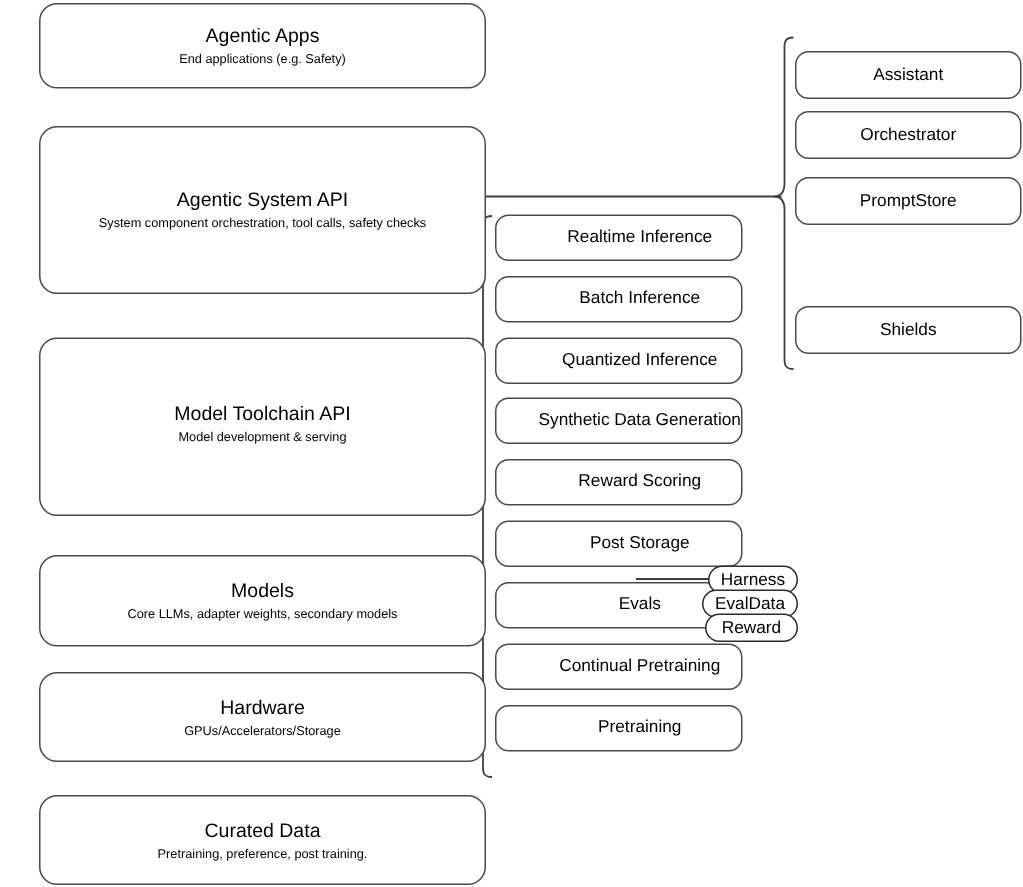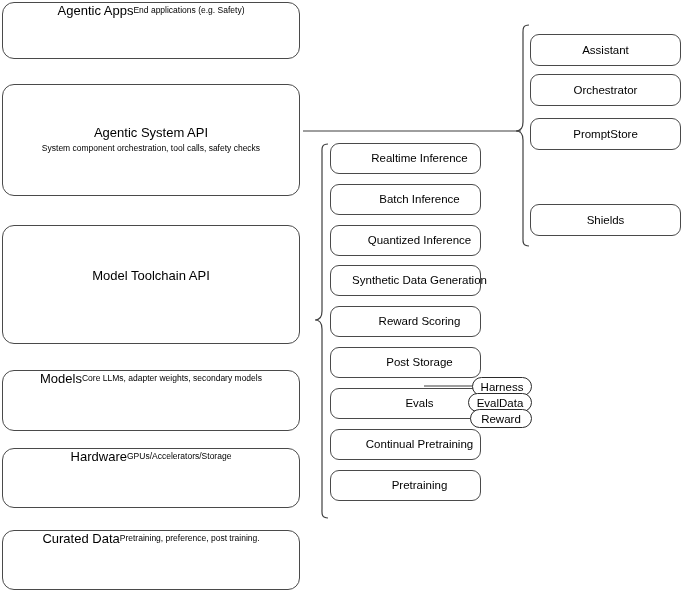--- a/index.html
+++ b/index.html
@@ -21,24 +21,25 @@
     width: 682px;
     height: 591px;
   }
   .box {
     position: absolute;
     box-sizing: border-box;
     border: 1.2px solid #4a4a4a;
     border-radius: 12px;
     background: #ffffff;
     display: flex;
-    flex-direction: row;
-    align-items: flex-start;
+    flex-direction: column;
+    align-items: center;
     justify-content: center;
     text-align: center;
+    margin-left: 24px;
   }
   .box .title {
     font-size: 13px;
     line-height: 16px;
     color: #000;
     white-space: nowrap;
   }
   .box .subtitle {
     font-size: 8.5px;
     line-height: 12px;
@@ -65,21 +66,21 @@
     background: #ffffff;
     display: flex;
     align-items: center;
     justify-content: center;
     font-size: 11.5px;
     line-height: 13px;
     white-space: nowrap;
   }
   .mid-pill {
     left: 330px;
-    width: 151px;
+    width: 165px;
     height: 31px;
     padding-left: 28px;
   }
   .right-pill {
     left: 530px;
     width: 151px;
     height: 32px;
   }
   .badge {
     position: absolute;
@@ -140,20 +141,21 @@
   <div class="box left-box tall" style="top:84px; height:112px;">
     <div class="stack-text" style="top:40px;">
       <div class="title">Agentic System API</div>
       <div class="subtitle">System component orchestration, tool calls, safety checks</div>
     </div>
   </div>
 
   <div class="box left-box tall" style="top:225px; height:119px;">
     <div class="stack-text" style="top:42px;">
       <div class="title">Model Toolchain API</div>
+      <div class="subtitle">Model development &amp; serving</div>
     </div>
   </div>
 
   <div class="box left-box" style="top:370px; height:61px;">
     <div class="title">Models</div>
     <div class="subtitle">Core LLMs, adapter weights, secondary models</div>
   </div>
 
   <div class="box left-box" style="top:448px; height:60px;">
     <div class="title">Hardware</div>

